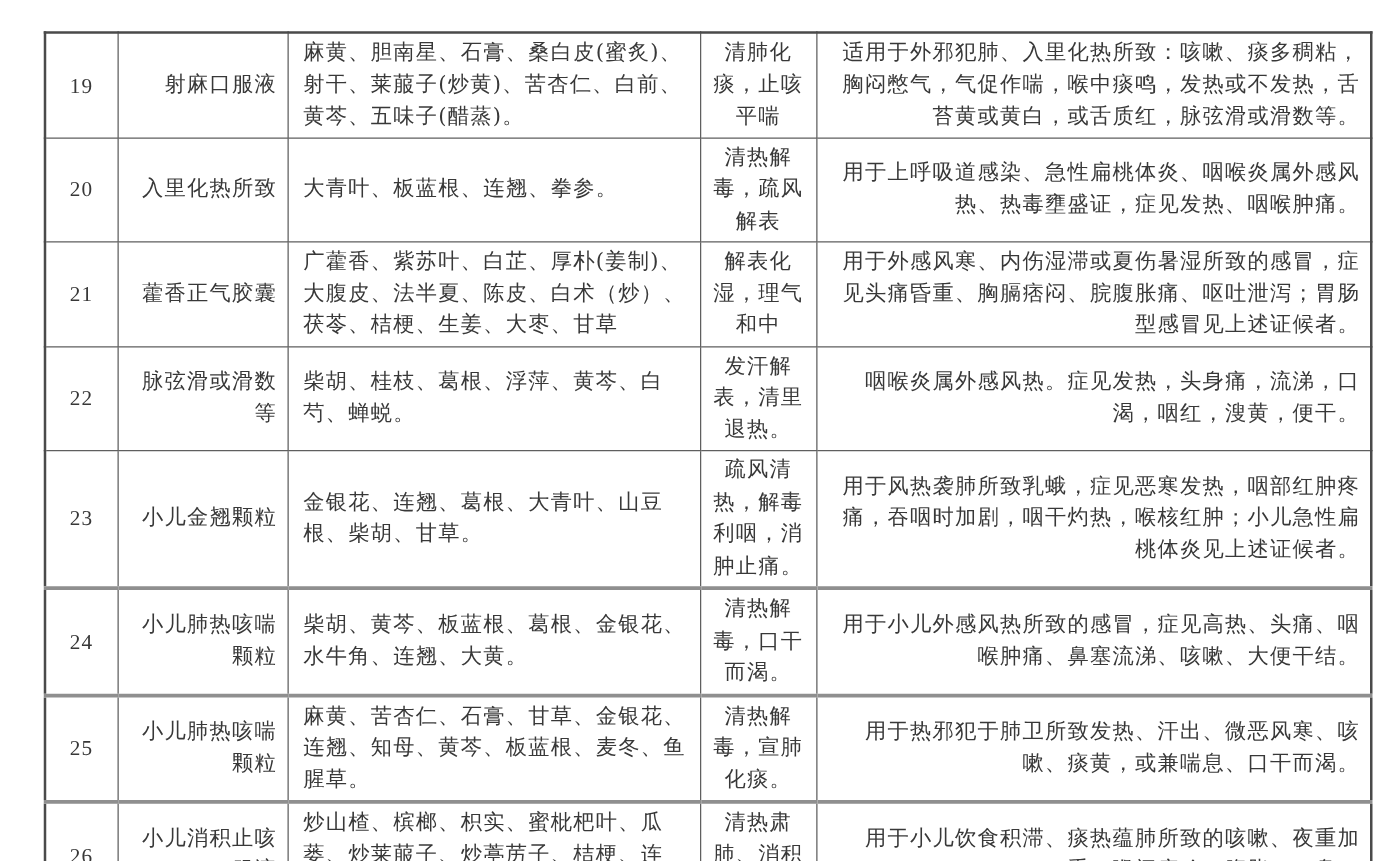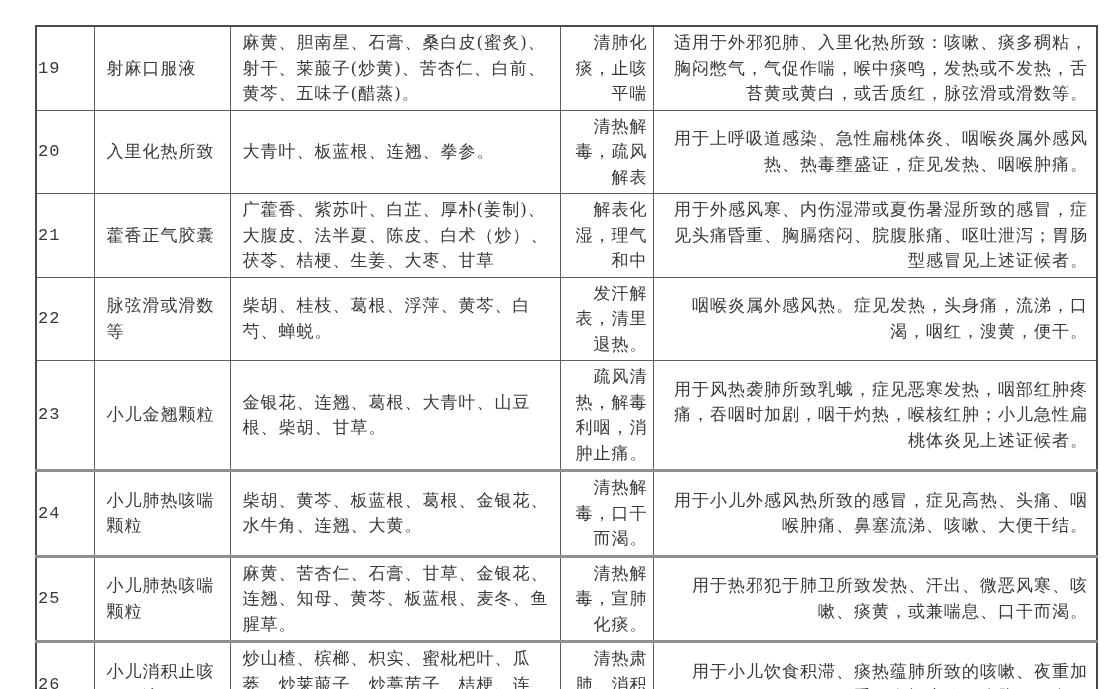--- a/index.html
+++ b/index.html
@@ -32,37 +32,37 @@
     letter-spacing: 1px;
     color: #383838;
     vertical-align: middle;
     overflow: hidden;
     word-break: break-all;
   }
   tr.thick-top > td {
     border-top: 3px solid #8f8f8f;
   }
   td.c-no {
-    text-align: left;
-    font-family: Liberation Mono, monospace;
+    text-align: center;
+    font-family: Liberation Serif, serif;
     letter-spacing: 0;
   }
   td.c-name {
     padding: 3px 8px 3px 12px;
-    text-align: left;
+    text-align: right;
   }
   td.c-ing {
     padding: 3px 8px 3px 12px;
     text-align: left;
   }
   td.c-fun {
     padding: 3px 5px;
     font-size: 16px;
     letter-spacing: 0;
-    text-align: right;
+    text-align: center;
   }
   td.c-ind {
     padding: 3px 8px 3px 12px;
     text-align: right;
   }
 </style>
 </head>
 <body>
 
 <div class="page">

